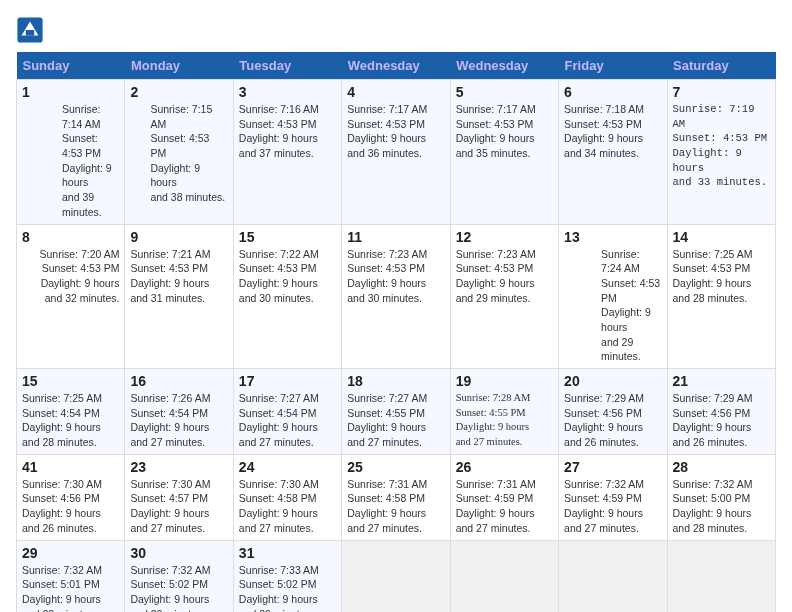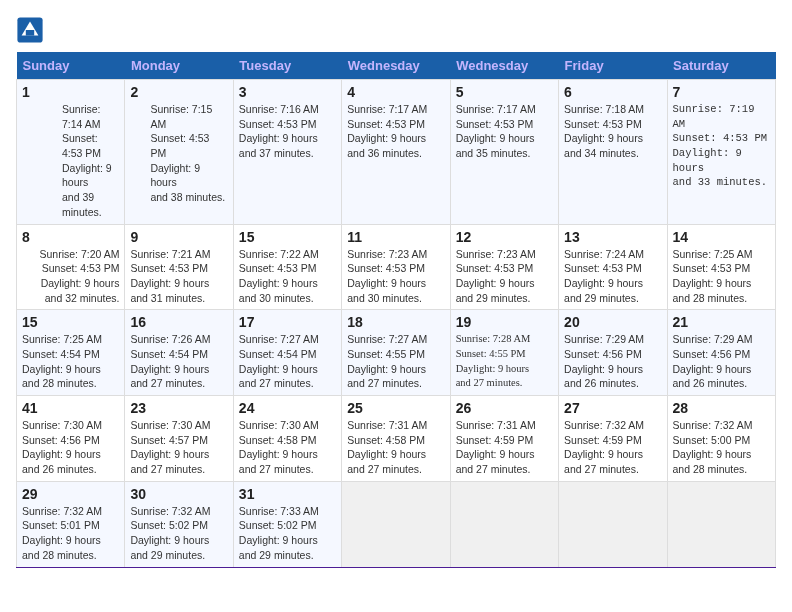--- a/index.html
+++ b/index.html
@@ -207,21 +207,21 @@
         </td>
         <td>
           <span class="day-num">12</span>
           <div class="day-info" style="white-space: pre-line;">Sunrise: 7:23 AM
 Sunset: 4:53 PM
 Daylight: 9 hours
 and 29 minutes.</div>
         </td>
         <td>
           <span class="day-num">13</span>
-          <div class="day-info" style="white-space: pre-line;">Sunrise: 7:24 AM
+          <div class="day-info" style="white-space: pre-line; margin-left: 37px;">Sunrise: 7:24 AM
 Sunset: 4:53 PM
 Daylight: 9 hours
 and 29 minutes.</div>
         </td>
         <td>
           <span class="day-num">14</span>
           <div class="day-info" style="white-space: pre-line;">Sunrise: 7:25 AM
 Sunset: 4:53 PM
 Daylight: 9 hours
 and 28 minutes.</div>

